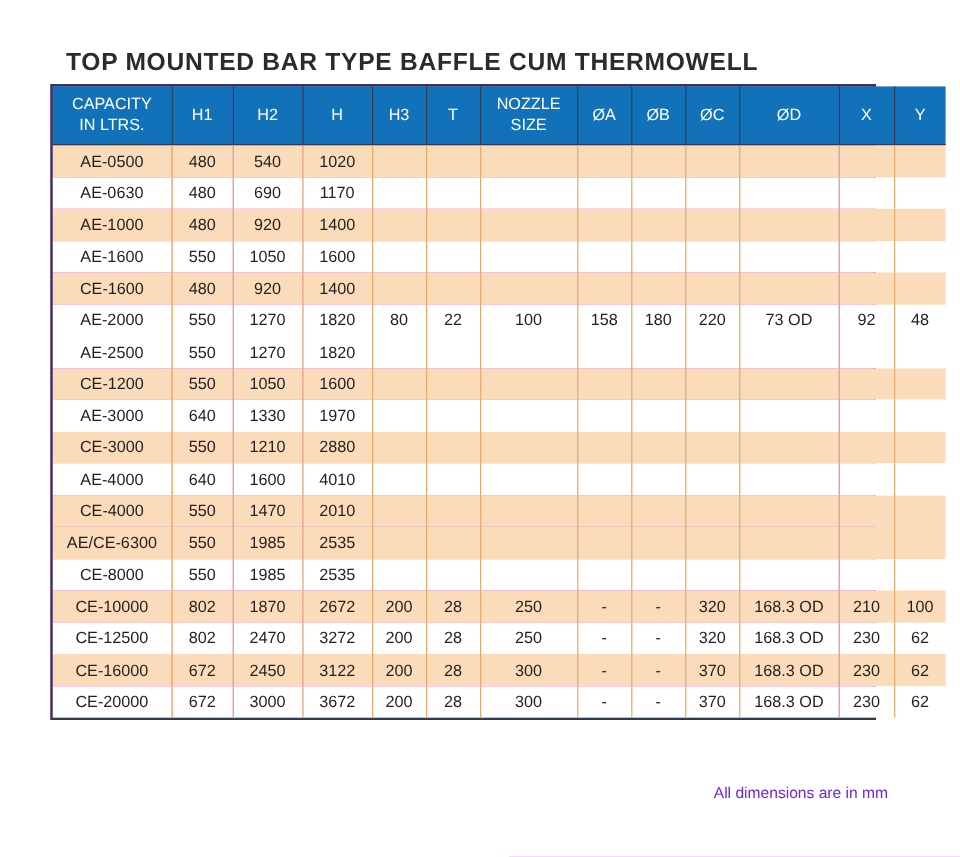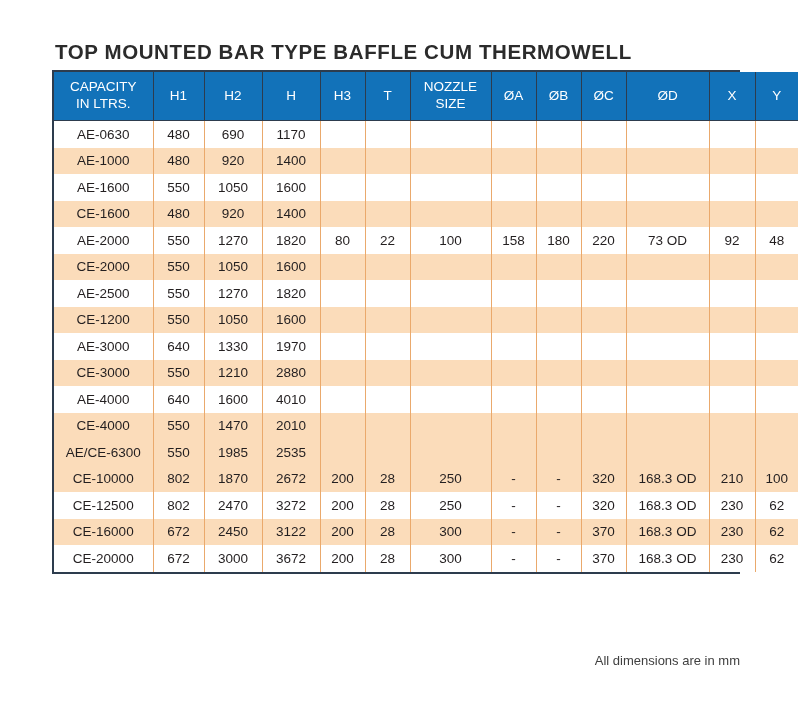--- a/index.html
+++ b/index.html
@@ -28,21 +28,21 @@
     font-size: 20.5px;
     font-weight: bold;
     letter-spacing: 0.6px;
     color: #2b2b2b;
     white-space: nowrap;
     text-align: center;
   }
 
   .table-wrap {
     position: absolute;
-    left: 52px;
+    left: 42px;
     top: 70px;
     width: 688px;
     border: 2px solid #2d3c4e;
     box-sizing: border-box;
     background: #d946ef;
   }
 
   table.spec {
     border-collapse: collapse;
     width: 100%;
@@ -101,21 +101,21 @@
   col.c-oc   { width: 45px; }
   col.c-od   { width: 83px; }
   col.c-x    { width: 46px; }
   col.c-y    { width: 43px; }
 
   .footnote {
     position: absolute;
     right: 60px;
     top: 653px;
     font-size: 13px;
-    color: #404040;
+    color: #6d28d9;
     white-space: nowrap;
   }
 </style>
 </head>
 <body>
 
 <div class="page">
 
   <div class="title">TOP MOUNTED BAR TYPE BAFFLE CUM THERMOWELL</div>
 
@@ -147,20 +147,35 @@
             <th><span>NOZZLE</span><br><span>SIZE</span></th>
             <th><span>ØA</span></th>
             <th><span>ØB</span></th>
             <th><span>ØC</span></th>
             <th><span>ØD</span></th>
             <th><span>X</span></th>
             <th><span>Y</span></th>
           </tr>
       </thead>
       <tbody>
+          <tr class="odd">
+            <td>AE-0500</td>
+            <td>480</td>
+            <td>540</td>
+            <td>1020</td>
+            <td></td>
+            <td></td>
+            <td></td>
+            <td></td>
+            <td></td>
+            <td></td>
+            <td></td>
+            <td></td>
+            <td></td>
+          </tr>
           <tr class="even">
             <td>AE-0630</td>
             <td>480</td>
             <td>690</td>
             <td>1170</td>
             <td></td>
             <td></td>
             <td></td>
             <td></td>
             <td></td>
@@ -222,35 +237,20 @@
             <td>80</td>
             <td>22</td>
             <td>100</td>
             <td>158</td>
             <td>180</td>
             <td>220</td>
             <td>73 OD</td>
             <td>92</td>
             <td>48</td>
           </tr>
-          <tr class="odd">
-            <td>CE-2000</td>
-            <td>550</td>
-            <td>1050</td>
-            <td>1600</td>
-            <td></td>
-            <td></td>
-            <td></td>
-            <td></td>
-            <td></td>
-            <td></td>
-            <td></td>
-            <td></td>
-            <td></td>
-          </tr>
           <tr class="even">
             <td>AE-2500</td>
             <td>550</td>
             <td>1270</td>
             <td>1820</td>
             <td></td>
             <td></td>
             <td></td>
             <td></td>
             <td></td>
@@ -329,20 +329,35 @@
             <td></td>
             <td></td>
             <td></td>
             <td></td>
             <td></td>
             <td></td>
             <td></td>
           </tr>
           <tr class="odd">
             <td>AE/CE-6300</td>
+            <td>550</td>
+            <td>1985</td>
+            <td>2535</td>
+            <td></td>
+            <td></td>
+            <td></td>
+            <td></td>
+            <td></td>
+            <td></td>
+            <td></td>
+            <td></td>
+            <td></td>
+          </tr>
+          <tr class="even">
+            <td>CE-8000</td>
             <td>550</td>
             <td>1985</td>
             <td>2535</td>
             <td></td>
             <td></td>
             <td></td>
             <td></td>
             <td></td>
             <td></td>
             <td></td>

